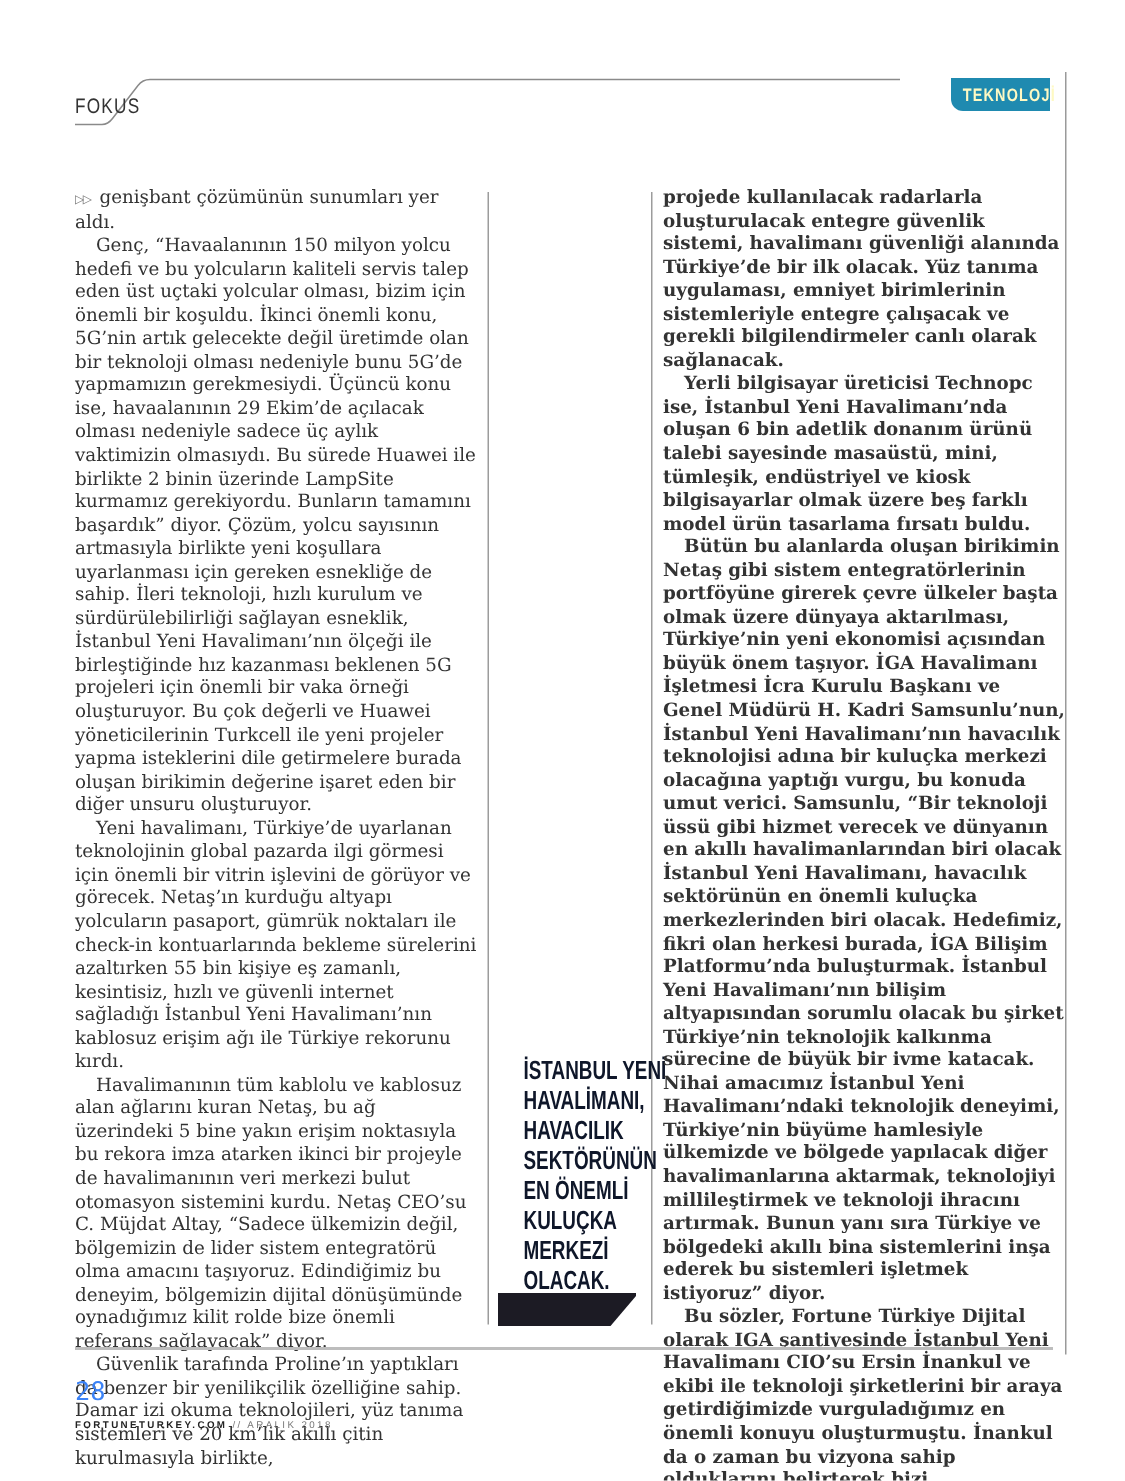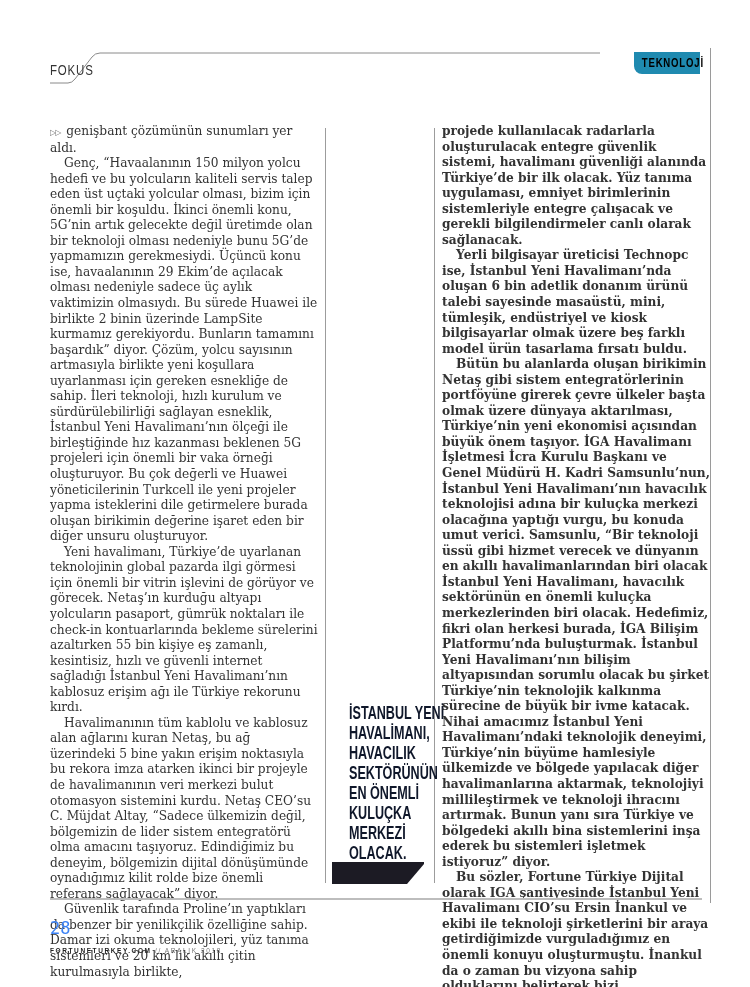--- a/index.html
+++ b/index.html
@@ -1,20 +1,20 @@
 <!DOCTYPE html>
 <html><head>
 <meta charset="utf-8">
 <style>
   html, body { margin: 0; padding: 0; background: #ffffff; }
   body { width: 750px; height: 987px; position: relative; overflow: hidden; font-family: "DejaVu Serif", serif; color: #2a2a2a; }
 
   .section-label { position: absolute; left: 50px; top: 62px; font-family: "Liberation Sans", sans-serif; font-size: 14px; letter-spacing: 1px; color: #333; transform: scaleX(0.82); transform-origin: left; }
   .header-rule { position: absolute; left: 0; top: 0; width: 750px; height: 110px; }
-  .category-tag { position: absolute; left: 634px; top: 52px; width: 66px; height: 22px; background: #1f8ab0; border-bottom-left-radius: 8px; color: #000000; font-family: "Liberation Sans", sans-serif; font-weight: bold; font-size: 12px; letter-spacing: 1px; text-align: center; line-height: 22px; }
+  .category-tag { position: absolute; left: 634px; top: 52px; width: 66px; height: 22px; background: #1f8ab0; border-bottom-left-radius: 8px; color: #fef9c3; font-family: "Liberation Sans", sans-serif; font-weight: bold; font-size: 12px; letter-spacing: 1px; text-align: center; line-height: 22px; }
   .category-tag span { display: inline-block; transform: scaleX(0.8); }
   .right-edge-rule { position: absolute; left: 710px; top: 48px; width: 1px; height: 855px; background: #9a9a9a; }
 
   .col { position: absolute; top: 124px; font-size: 12.2px; line-height: 15.55px; color: #333; }
   .col p { margin: 0; text-indent: 14px; }
   .col p.first { text-indent: 0; }
   .col-left { left: 50px; width: 268px; }
   .col-right { left: 442px; width: 268px; font-weight: bold; }
   .vrule { position: absolute; width: 1px; background: #9c9c9c; }
   .cont-icon { font-family: "DejaVu Sans", sans-serif; font-size: 8px; color: #777; letter-spacing: -1px; margin-right: 6px; }

